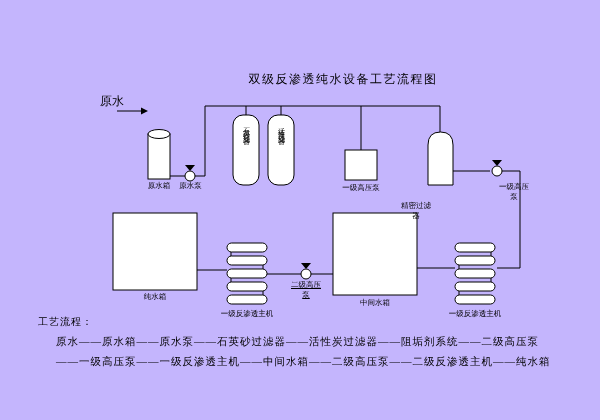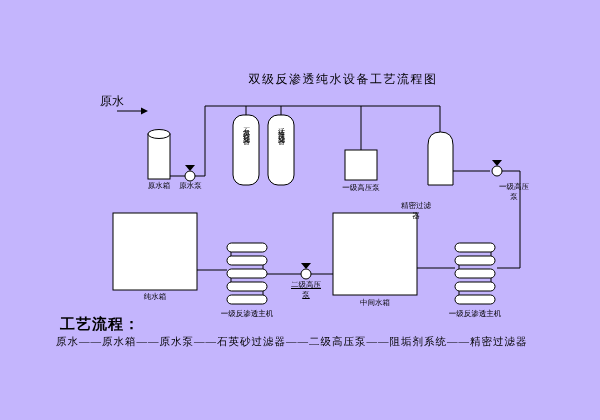--- a/index.html
+++ b/index.html
@@ -14,21 +14,21 @@
   .lbl{position:absolute;font-size:7.5px;line-height:1.35;text-align:center;white-space:normal;}
   .title{
     position:absolute;left:238px;top:71px;width:210px;
     font-size:12px;letter-spacing:1.5px;text-align:center;
   }
   .vtext{
     position:absolute;
     writing-mode:vertical-rl;text-orientation:upright;
     font-size:7px;letter-spacing:2px;line-height:1;
   }
-  .flow-heading{position:absolute;left:60px;top:315px;font-size:15px;letter-spacing:1px;font-weight:bold;}
+  .flow-heading{position:absolute;left:38px;top:315px;font-size:10px;letter-spacing:1px;}
   .flow-line{position:absolute;left:56px;font-size:10.5px;letter-spacing:1px;white-space:nowrap;}
   svg{position:absolute;left:0;top:0;}
 </style>
 </head>
 <body>
 
 <div class="page">
 
   <svg width="600" height="420" viewBox="0 0 600 420">
     <g stroke="#000" stroke-width="1" fill="none">
@@ -138,15 +138,16 @@
 
   <div class="lbl" style="left:333px;top:298px;width:84px;">中间水箱</div>
 
   <div class="lbl" style="left:290px;top:280px;width:32px;text-decoration:underline;">二级高压泵</div>
 
   <div class="lbl" style="left:205px;top:309px;width:84px;">一级反渗透主机</div>
 
   <div class="lbl" style="left:113px;top:292px;width:84px;">纯水箱</div>
 
   <div class="flow-heading">工艺流程：</div>
-  <div class="flow-line" style="top:335px;">原水——原水箱——原水泵——石英砂过滤器——二级高压泵——阻垢剂系统——精密过滤器</div>
+  <div class="flow-line" style="top:335px;">原水——原水箱——原水泵——石英砂过滤器——活性炭过滤器——阻垢剂系统——二级高压泵</div>
+  <div class="flow-line" style="top:355px;">——一级高压泵——一级反渗透主机——中间水箱——二级高压泵——二级反渗透主机——纯水箱</div>
 
 </div>
 
 </body></html>

